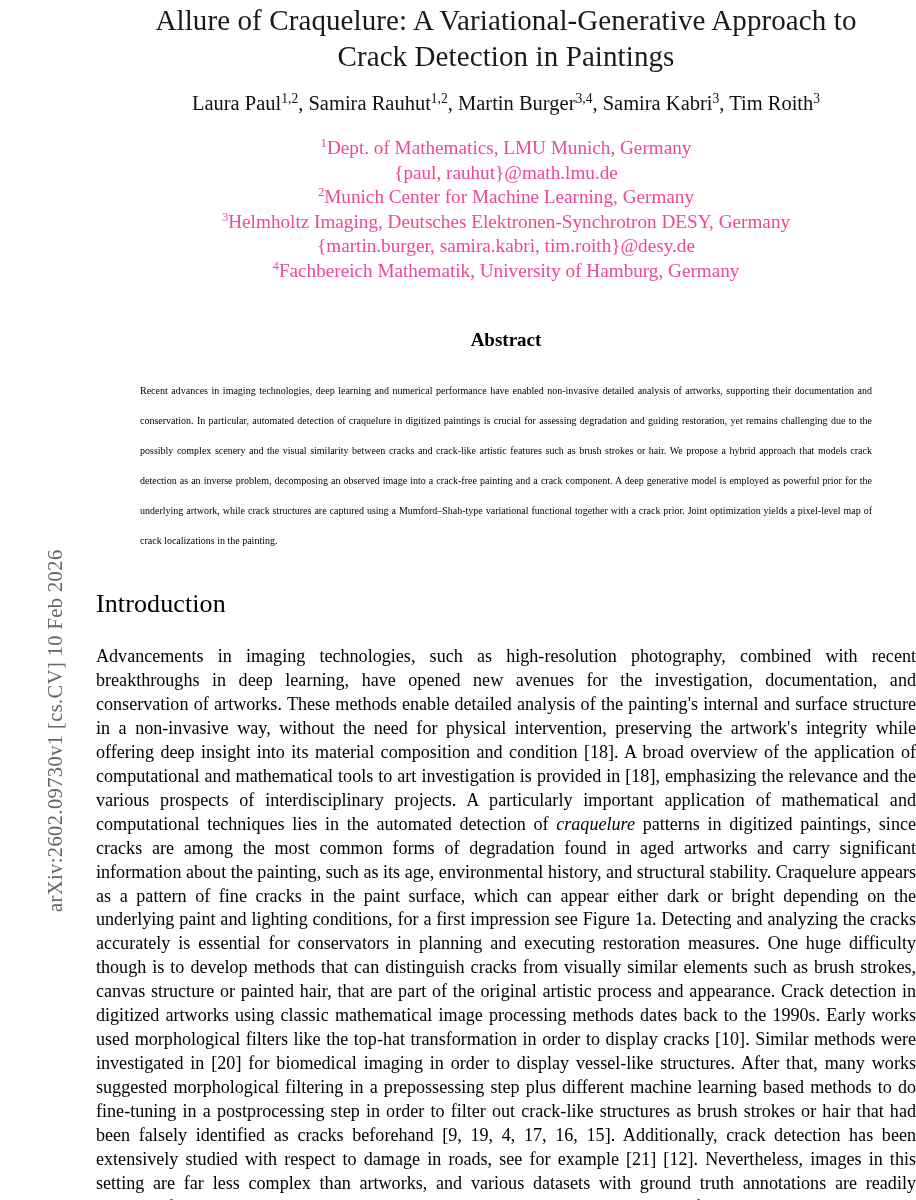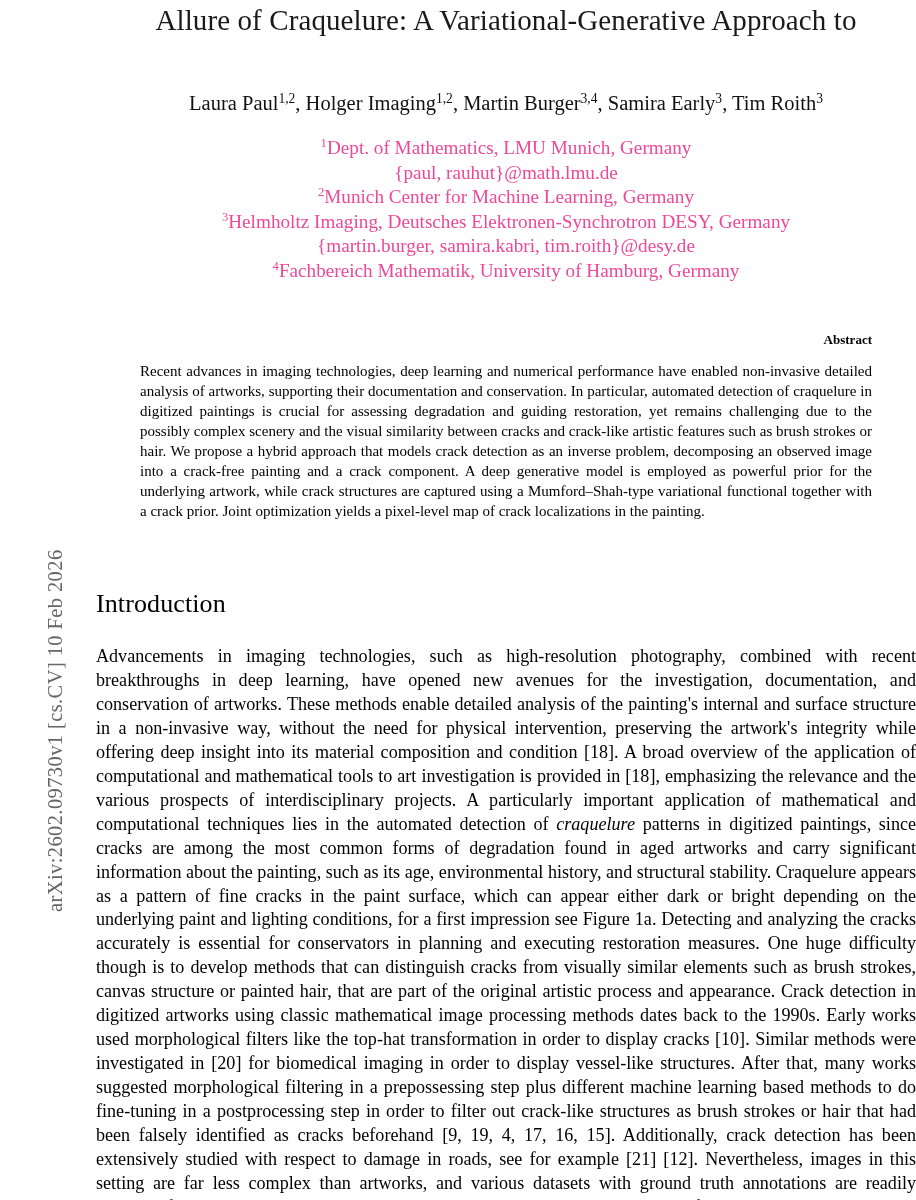--- a/index.html
+++ b/index.html
@@ -93,29 +93,29 @@
     color: #ec4899;
   }
 
   
   #abstract-block {
     top: 330px;
     left: 140px;
     width: 732px;
   }
   #abstract-heading {
-    text-align: right;
+    text-align: center;
     font-weight: bold;
-    font-size: 13px;
+    font-size: 19px;
     line-height: 20px;
-    margin-bottom: 11px;
+    margin-bottom: 26px;
   }
   #abstract-body {
-    font-size: 15px;
-    line-height: 20px;
+    font-size: 10px;
+    line-height: 30px;
     text-align: justify;
     text-justify: inter-word;
     hyphens: manual;
   }
 
   
   #intro-heading {
     top: 588px;
     font-size: 26px;
     line-height: 32px;
@@ -140,25 +140,26 @@
 <body>
 
 <div id="arxiv-stamp">
   <div class="stamp-text">arXiv:2602.09730v1  [cs.CV]  10 Feb 2026</div>
 </div>
 
 <div id="page">
 
   <div class="col" id="title-block">
     <div class="title-line">Allure of Craquelure: A Variational-Generative Approach to</div>
+    <div class="title-line">Crack Detection in Paintings</div>
   </div>
 
   <div class="col" id="authors-block">
     <div class="authors-line">
-      <span>Laura Paul</span><sup>1,2</sup><span>, </span><span>Holger Imaging</span><sup>1,2</sup><span>, </span><span>Martin Burger</span><sup>3,4</sup><span>, </span><span>Samira Early</span><sup>3</sup><span>, </span><span>Tim Roith</span><sup>3</sup>
+      <span>Laura Paul</span><sup>1,2</sup><span>, </span><span>Samira Rauhut</span><sup>1,2</sup><span>, </span><span>Martin Burger</span><sup>3,4</sup><span>, </span><span>Samira Kabri</span><sup>3</sup><span>, </span><span>Tim Roith</span><sup>3</sup>
     </div>
   </div>
 
   <div class="col" id="affiliation-block">
     <div class="affil-line"><sup>1</sup><span>Dept. of Mathematics, LMU Munich, Germany</span></div>
     <div class="affil-line"><sup></sup><span>{paul, rauhut}@math.lmu.de</span></div>
     <div class="affil-line"><sup>2</sup><span>Munich Center for Machine Learning, Germany</span></div>
     <div class="affil-line"><sup>3</sup><span>Helmholtz Imaging, Deutsches Elektronen-Synchrotron DESY, Germany</span></div>
     <div class="affil-line"><sup></sup><span>{martin.burger, samira.kabri, tim.roith}@desy.de</span></div>
     <div class="affil-line"><sup>4</sup><span>Fachbereich Mathematik, University of Hamburg, Germany</span></div>

